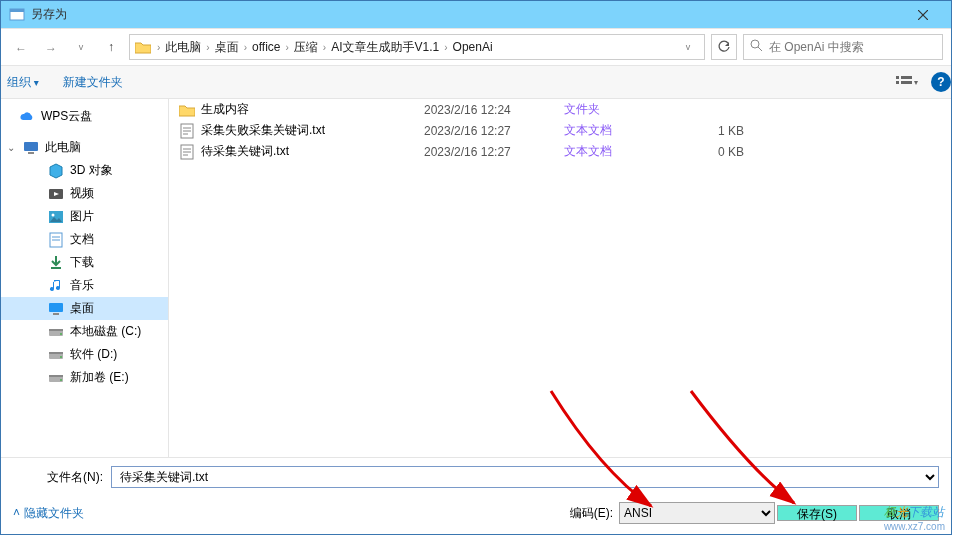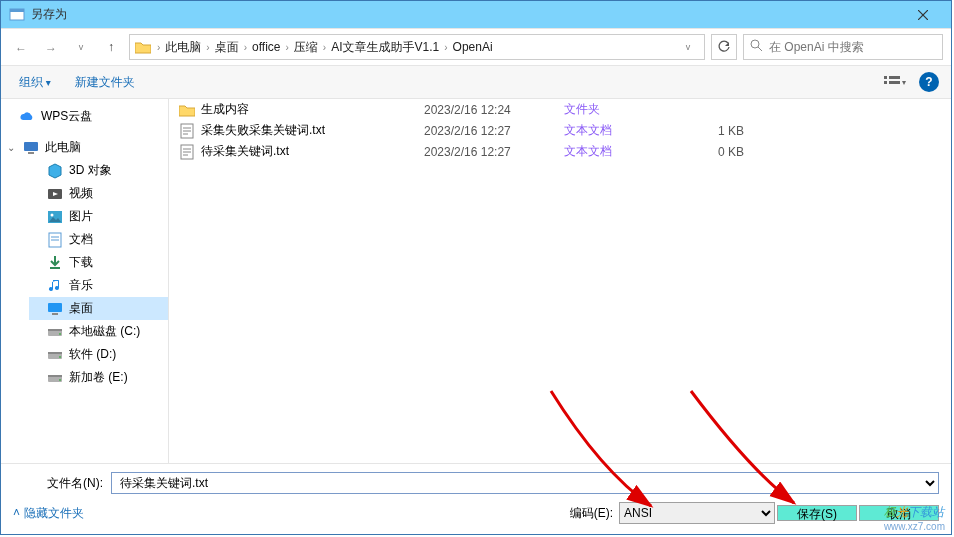--- a/index.html
+++ b/index.html
@@ -16,52 +16,52 @@
 .nav-btn.enabled{color:#333;}
 .addr-box { flex: 1; height: 26px; border: 1px solid #ccc; display: flex; align-items: center; padding: 0 4px; overflow:hidden; }
 .addr-icon { width:18px; height:18px; margin-right:4px; display:flex;align-items:center;justify-content:center;}
 .crumb { padding: 0 4px; color:#222; cursor:pointer; white-space:nowrap;}
 .crumb-sep { color:#888; padding:0 1px; font-size:10px;}
 .addr-right { margin-left:auto; display:flex; gap:2px;}
 .refresh-btn { width: 26px; height: 26px; border:1px solid #ccc; display:flex;align-items:center;justify-content:center;}
 .search-box { width: 200px; height: 26px; border: 1px solid #ccc; display: flex; align-items: center; padding: 0 6px; color:#777;}
 .search-box .sicon{margin-right:6px;}
 
-.toolbar { height: 34px; border-top:1px solid #e5e5e5; border-bottom:1px solid #e5e5e5; display:flex; align-items:center; padding: 0 12px; background:#f7f7f7;}
+.toolbar { height: 34px; border-top:1px solid #e5e5e5; border-bottom:1px solid #e5e5e5; display:flex; align-items:center; padding: 0 0; background:#f7f7f7;}
 .toolbar .tb-item { color:#1a6fb8; padding:4px 6px; cursor:pointer;}
 .toolbar .tb-item.org::after { content:" ▾"; font-size:10px; color:#1a6fb8;}
 .toolbar .spacer { flex:1; }
 .toolbar .view-btn { width:28px;height:24px;border:1px solid transparent;display:flex;align-items:center;justify-content:center;margin-left:4px;}
 .toolbar .help { width:20px;height:20px;background:#0063b1;border-radius:50%;color:#fff;display:flex;align-items:center;justify-content:center;font-weight:bold;margin-left:10px;}
 
 .body { flex:1; display:flex; overflow:hidden;}
 .sidebar { width:168px; border-right:1px solid #e5e5e5; padding:6px 0; overflow:auto;}
 .side-group { margin-bottom:8px;}
 .side-item { display:flex; align-items:center; padding:3px 6px 3px 18px; cursor:pointer; gap:6px;}
-.side-item.level2 { padding-left:18px;margin-left:28px;}
+.side-item.level2 { padding-left:47px;}
 .side-item.selected { background:#cce8ff;}
 .side-item .exp { width:10px; color:#666; font-size:10px;}
 .side-item .ic { width:16px;height:16px;display:flex;align-items:center;justify-content:center;}
 
 .file-area { flex:1; display:flex; flex-direction:column; overflow:hidden;}
 .file-header { display:flex; border-bottom:1px solid #e5e5e5; padding:4px 0; color:#444;}
 .file-header .col { padding:4px 8px;}
 .col-name { width:255px; display:flex;align-items:center;}
 .col-date { width:140px;}
 .col-type { width:110px;}
 .col-size { width:80px; text-align:right;}
 .file-list { flex:1; overflow:auto;}
 .file-row { display:flex; align-items:center; padding:2px 0;}
 .file-row .fic { width:20px; margin-left:8px; margin-right:4px; display:flex;align-items:center;justify-content:center;}
 .file-row .fname { width:223px;}
 .file-row .fdate { width:140px; color:#555;}
 .file-row .ftype { width:110px; color:#8b5cf6;}
 .file-row .fsize { width:80px; text-align:right; padding-right:10px; color:#555;}
 
-.bottom { border-top:1px solid #e5e5e5; padding:8px 12px 10px; display:flex; flex-direction:column; }
+.bottom { border-top:1px solid #e5e5e5; padding:8px 12px 10px; display:flex; flex-direction:column; gap:6px;}
 .form-row { display:flex; align-items:center; gap:8px;}
 .form-row label { width:90px; text-align:right; }
 .form-row select, .form-row .combo { flex:1; height:22px; border:1px solid #7a9ac9; padding:0 4px; background:#fff;}
 .action-row { display:flex; align-items:center; margin-top:8px;}
 .action-row .hide { color:#1a6fb8; cursor:pointer; display:flex;align-items:center;gap:4px;}
 .action-row .aspacer{flex:1;}
 .action-row label.enc { margin-right:6px;}
 .action-row select.enc-sel { width:156px; height:22px; border:1px solid #a0a0a0; background:#efefef;}
 .action-row button { width:80px; height:16px; margin-left:2px; border:1px solid #a0a0a0; background:#5eead4; cursor:pointer;}
 .action-row button.save { font-weight:normal;}

